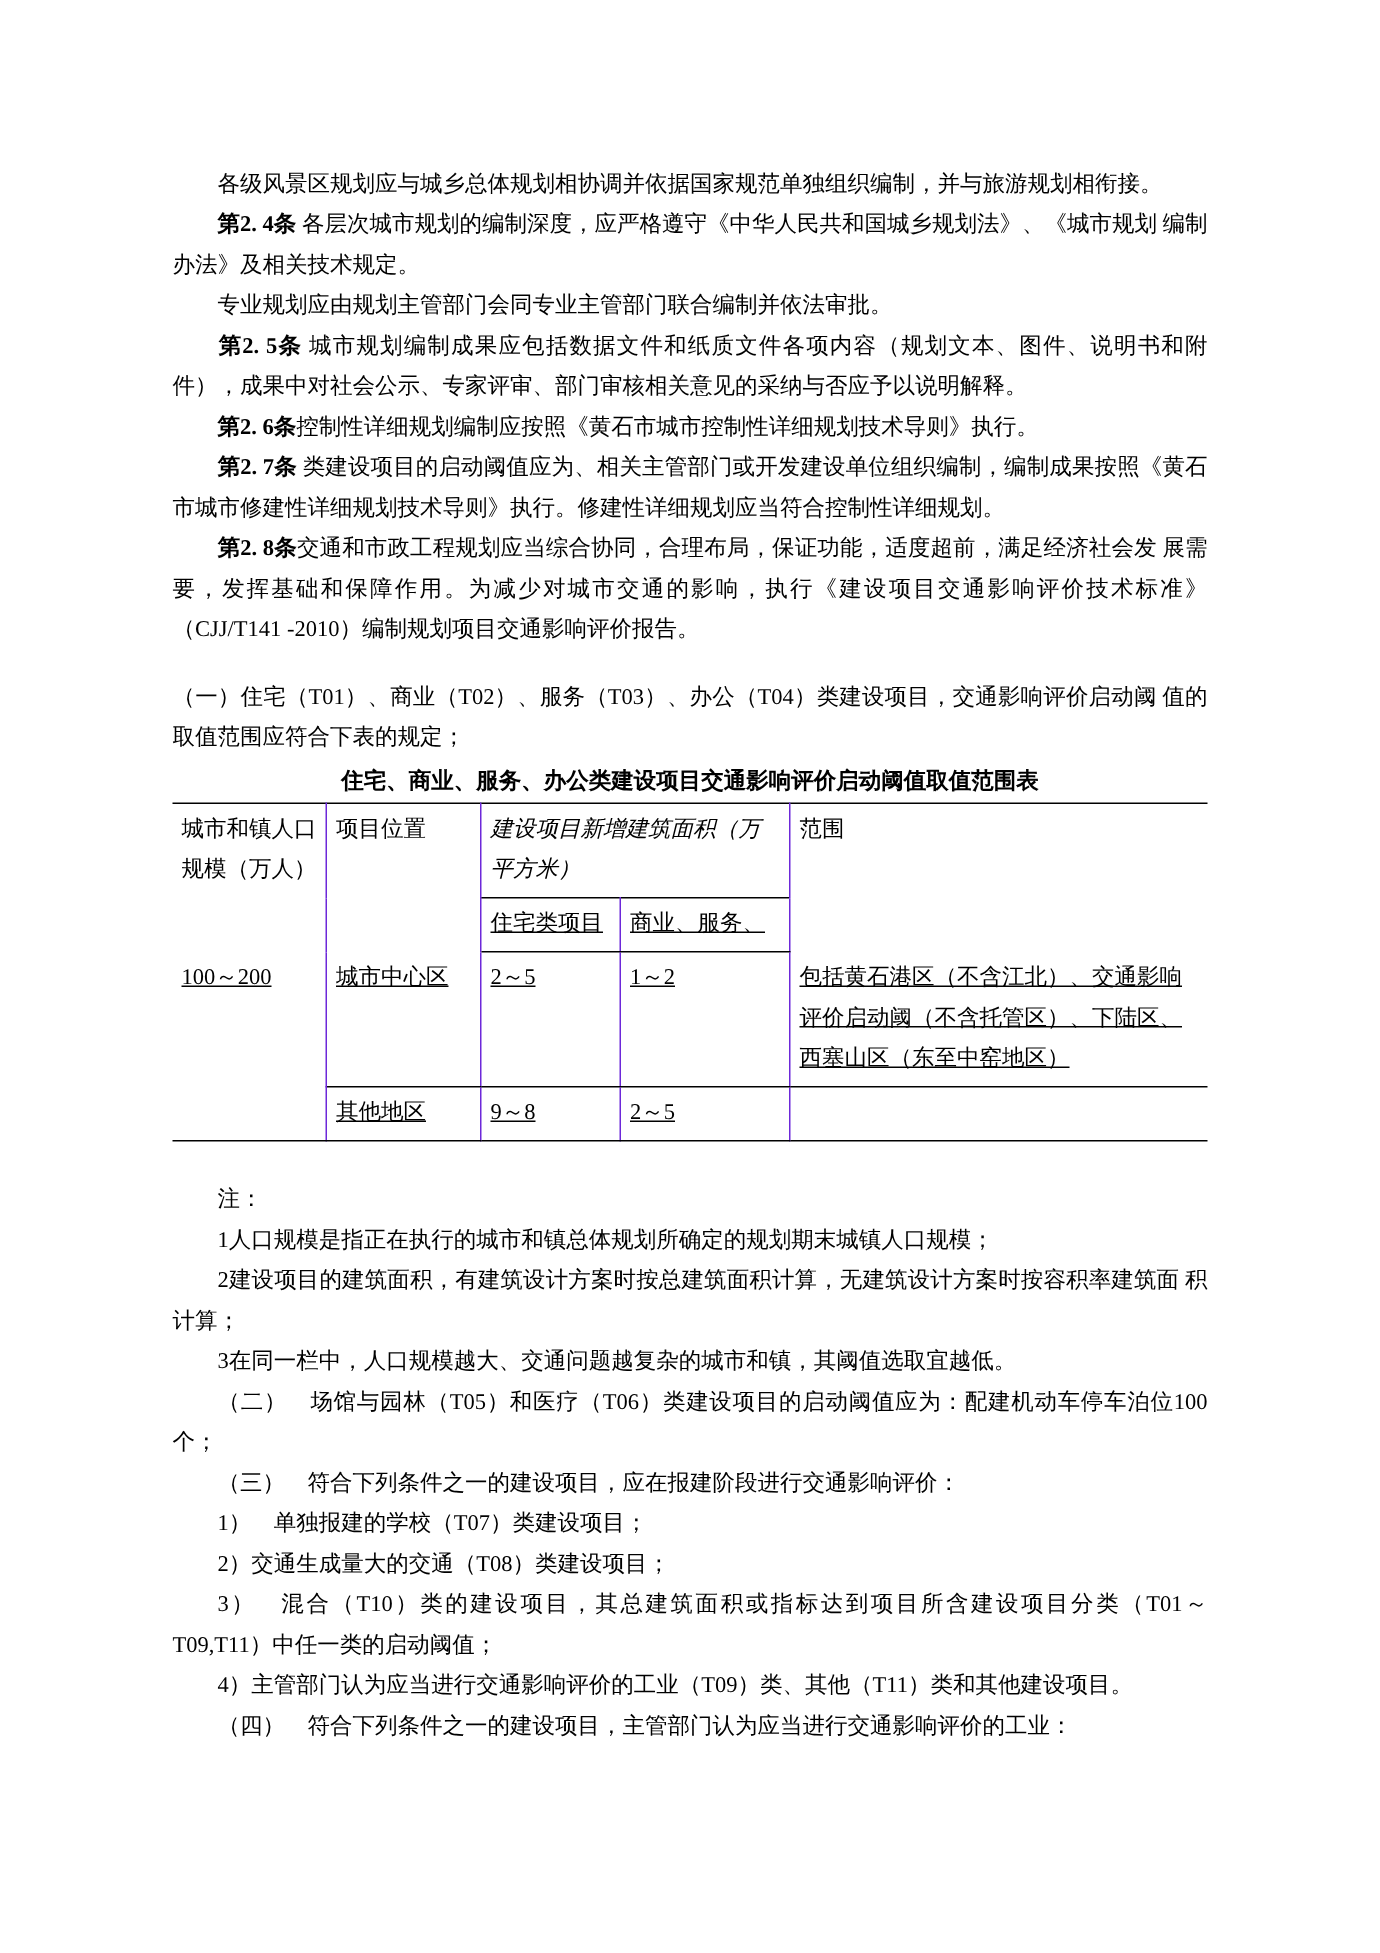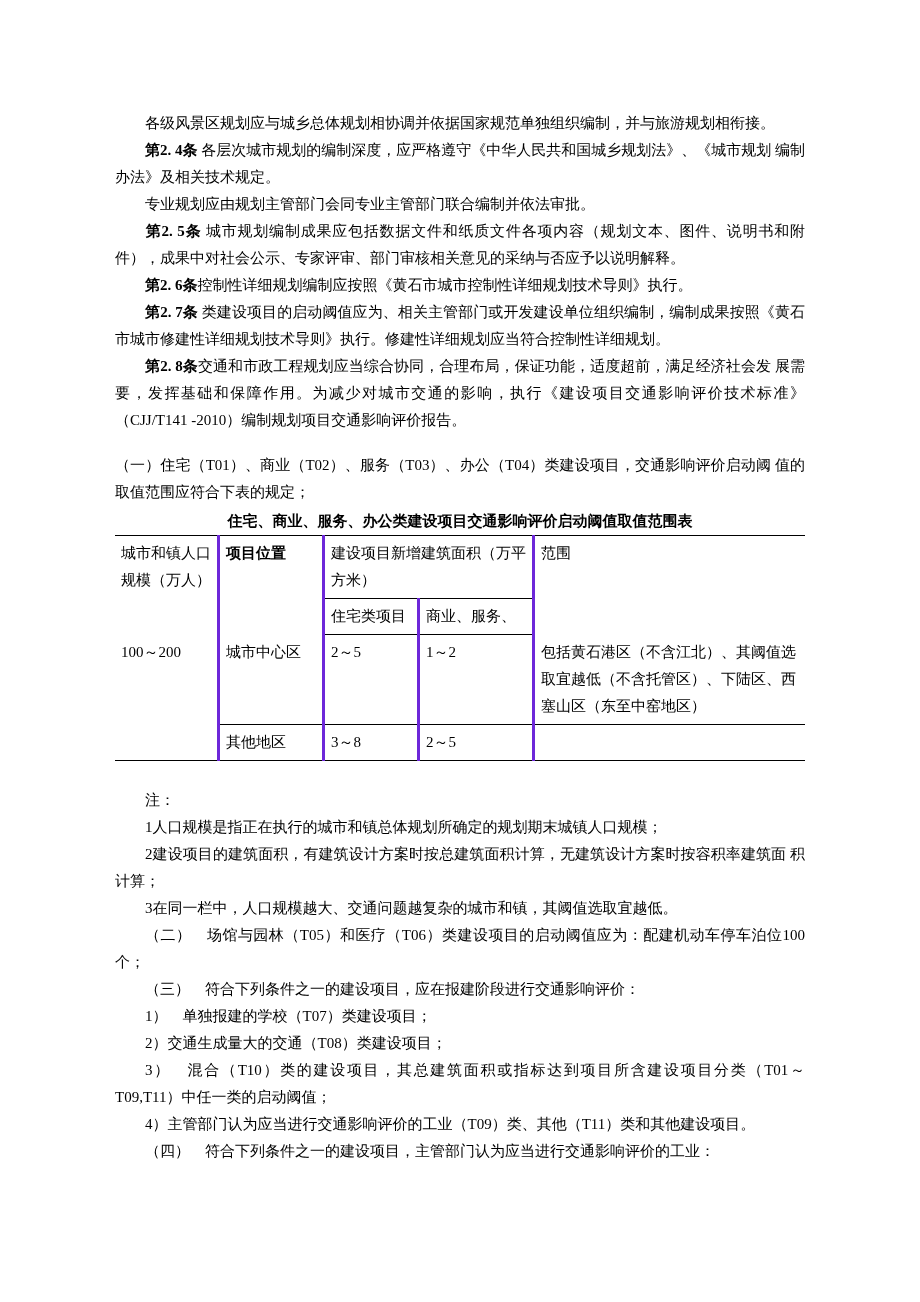--- a/index.html
+++ b/index.html
@@ -45,23 +45,24 @@
       padding: 4px 6px;
       vertical-align: top;
       text-align: left;
       font-weight: normal;
     }
     table tr.top-border td, table tr.top-border th {
       border-top: 1px solid #000;
     }
     table tr.bottom-border td, table tr.bottom-border th {
       border-bottom: 1px solid #000;
+      text-decoration: underline;
     }
     .vline-right {
-      border-right: 3px solid #6d28d9;
+      border-right: 1px solid #6d28d9;
     }
     .center {
     }
   </style>
 </head>
 <body>
 
 <p class="para">各级风景区规划应与城乡总体规划相协调并依据国家规范单独组织编制，并与旅游规划相衔接。</p>
 
 <p class="para-no-indent">
@@ -89,38 +90,38 @@
 <div class="section-gap"></div>
 
 <p class="para-no-indent">（一）住宅（T01）、商业（T02）、服务（T03）、办公（T04）类建设项目，交通影响评价启动阈 值的取值范围应符合下表的规定；</p>
 
 <p class="table-caption">住宅、商业、服务、办公类建设项目交通影响评价启动阈值取值范围表</p>
 
 <table>
   <tbody>
       <tr class="top-border">
     <td rowspan="2" class="vline-right" style="width:90px;">城市和镇人口规模（万人）</td>
-    <td rowspan="2" class="vline-right" style="width:90px;font-weight:bold;">项目位置</td>
-    <td colspan="2" class="vline-right" style="width:180px;">建设项目新增建筑面积（万平方米）</td>
+    <td rowspan="2" class="vline-right" style="width:90px;">项目位置</td>
+    <td colspan="2" class="vline-right" style="width:180px;font-style:italic;">建设项目新增建筑面积（万平方米）</td>
     <td rowspan="2">范围</td>
   </tr>
   <tr class="bottom-border">
     <td class="vline-right" style="width:80px;border-top:1px solid #000;">住宅类项目</td>
     <td class="vline-right" style="width:100px;border-top:1px solid #000;">商业、服务、</td>
   </tr>
   <tr class="bottom-border">
     <td rowspan="2" class="vline-right" style="border-bottom:1px solid #000;">100～200</td>
     <td class="vline-right">城市中心区</td>
     <td class="vline-right">2～5</td>
     <td class="vline-right center">1～2</td>
-    <td>包括黄石港区（不含江北）、其阈值选取宜越低（不含托管区）、下陆区、西塞山区（东至中窑地区）</td>
+    <td>包括黄石港区（不含江北）、交通影响评价启动阈（不含托管区）、下陆区、西塞山区（东至中窑地区）</td>
   </tr>
   <tr class="bottom-border">
     <td class="vline-right">其他地区</td>
-    <td class="vline-right">3～8</td>
+    <td class="vline-right">9～8</td>
     <td class="vline-right center">2～5</td>
     <td></td>
   </tr>
 </tbody>
   </table>
 
 <div class="section-gap"></div>
 
 <p class="para">注：</p>
 <p class="para">1人口规模是指正在执行的城市和镇总体规划所确定的规划期末城镇人口规模；</p>

